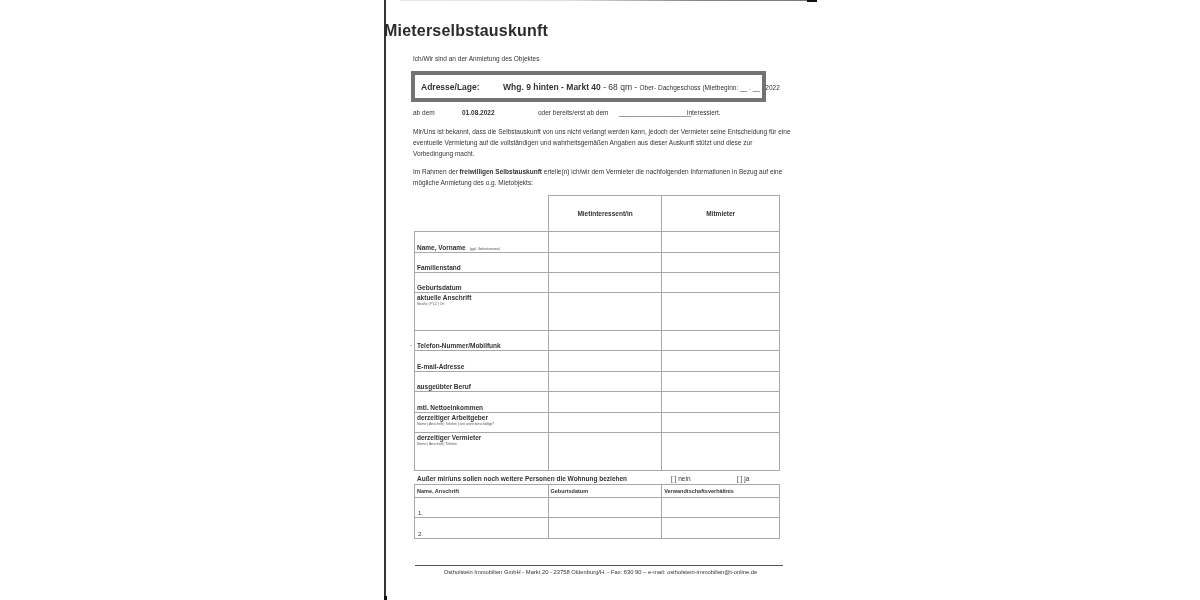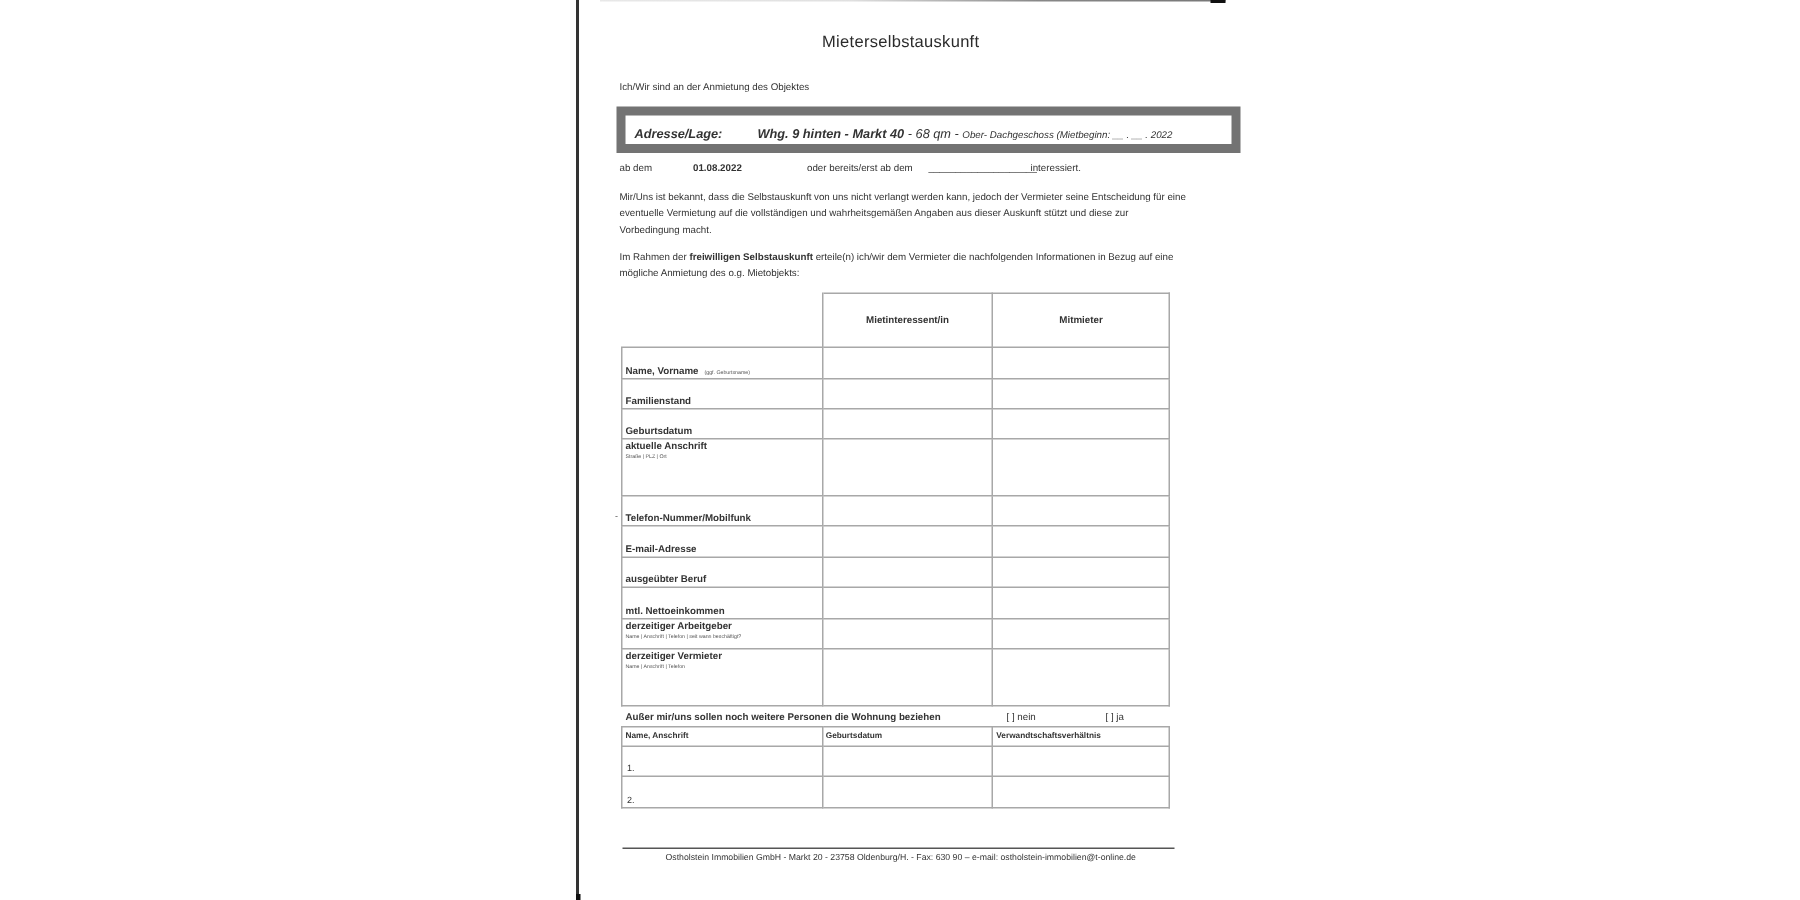--- a/index.html
+++ b/index.html
@@ -13,28 +13,28 @@
       border-left: 2px solid #333;
     }
     .top-rule {
       position: absolute; left: 400px; top: 0; width: 417px; height: 1px;
       background: linear-gradient(to right, #e8e8e8 0%, #e0e0e0 40%, #888 70%, #777 100%);
     }
     .top-rule-end { position: absolute; left: 807px; top: 0; width: 10px; height: 2px; background: #111; }
     .corner-dot { position: absolute; left: 384px; top: 596px; width: 3px; height: 4px; background: #111; }
     .abs { position: absolute; white-space: nowrap; }
     .title {
-      left: 384px; width: 433px; top: 22px; text-align: center;
-      font-size: 11px; font-weight: normal; color: #2b2b2b; letter-spacing: 0.2px;
+      left: 384px; width: 433px; top: 22px; 
+      font-size: 16px; font-weight: bold; color: #2b2b2b; letter-spacing: 0.2px;
     }
     .small { font-size: 6.5px; color: #333; }
     .intro { left: 413px; top: 55px; }
     .addr-box {
-      position: absolute; left: 411px; top: 71px; width: 416px; height: 31px;
-      border: 6px solid #737373; box-sizing: border-box; font-style: italic;
+      position: absolute; left: 411px; top: 71px; width: 355px; height: 31px;
+      border: 4px solid #737373; box-sizing: border-box;
     }
     .addr-label { position: absolute; left: 6px; top: 7px; font-size: 8.5px; font-weight: bold; color: #333; }
     .addr-value { position: absolute; left: 88px; top: 7px; font-size: 8.5px; color: #333; white-space: nowrap; }
     .addr-value b { font-weight: bold; }
     .addr-value .tiny { font-size: 6.5px; }
     .para { left: 413px; font-size: 6.5px; color: #333; line-height: 11px; white-space: normal; width: 380px; }
     .bold { font-weight: bold; }
     table.grid {
       position: absolute; border-collapse: collapse; font-family: "Liberation Sans", sans-serif;
     }

